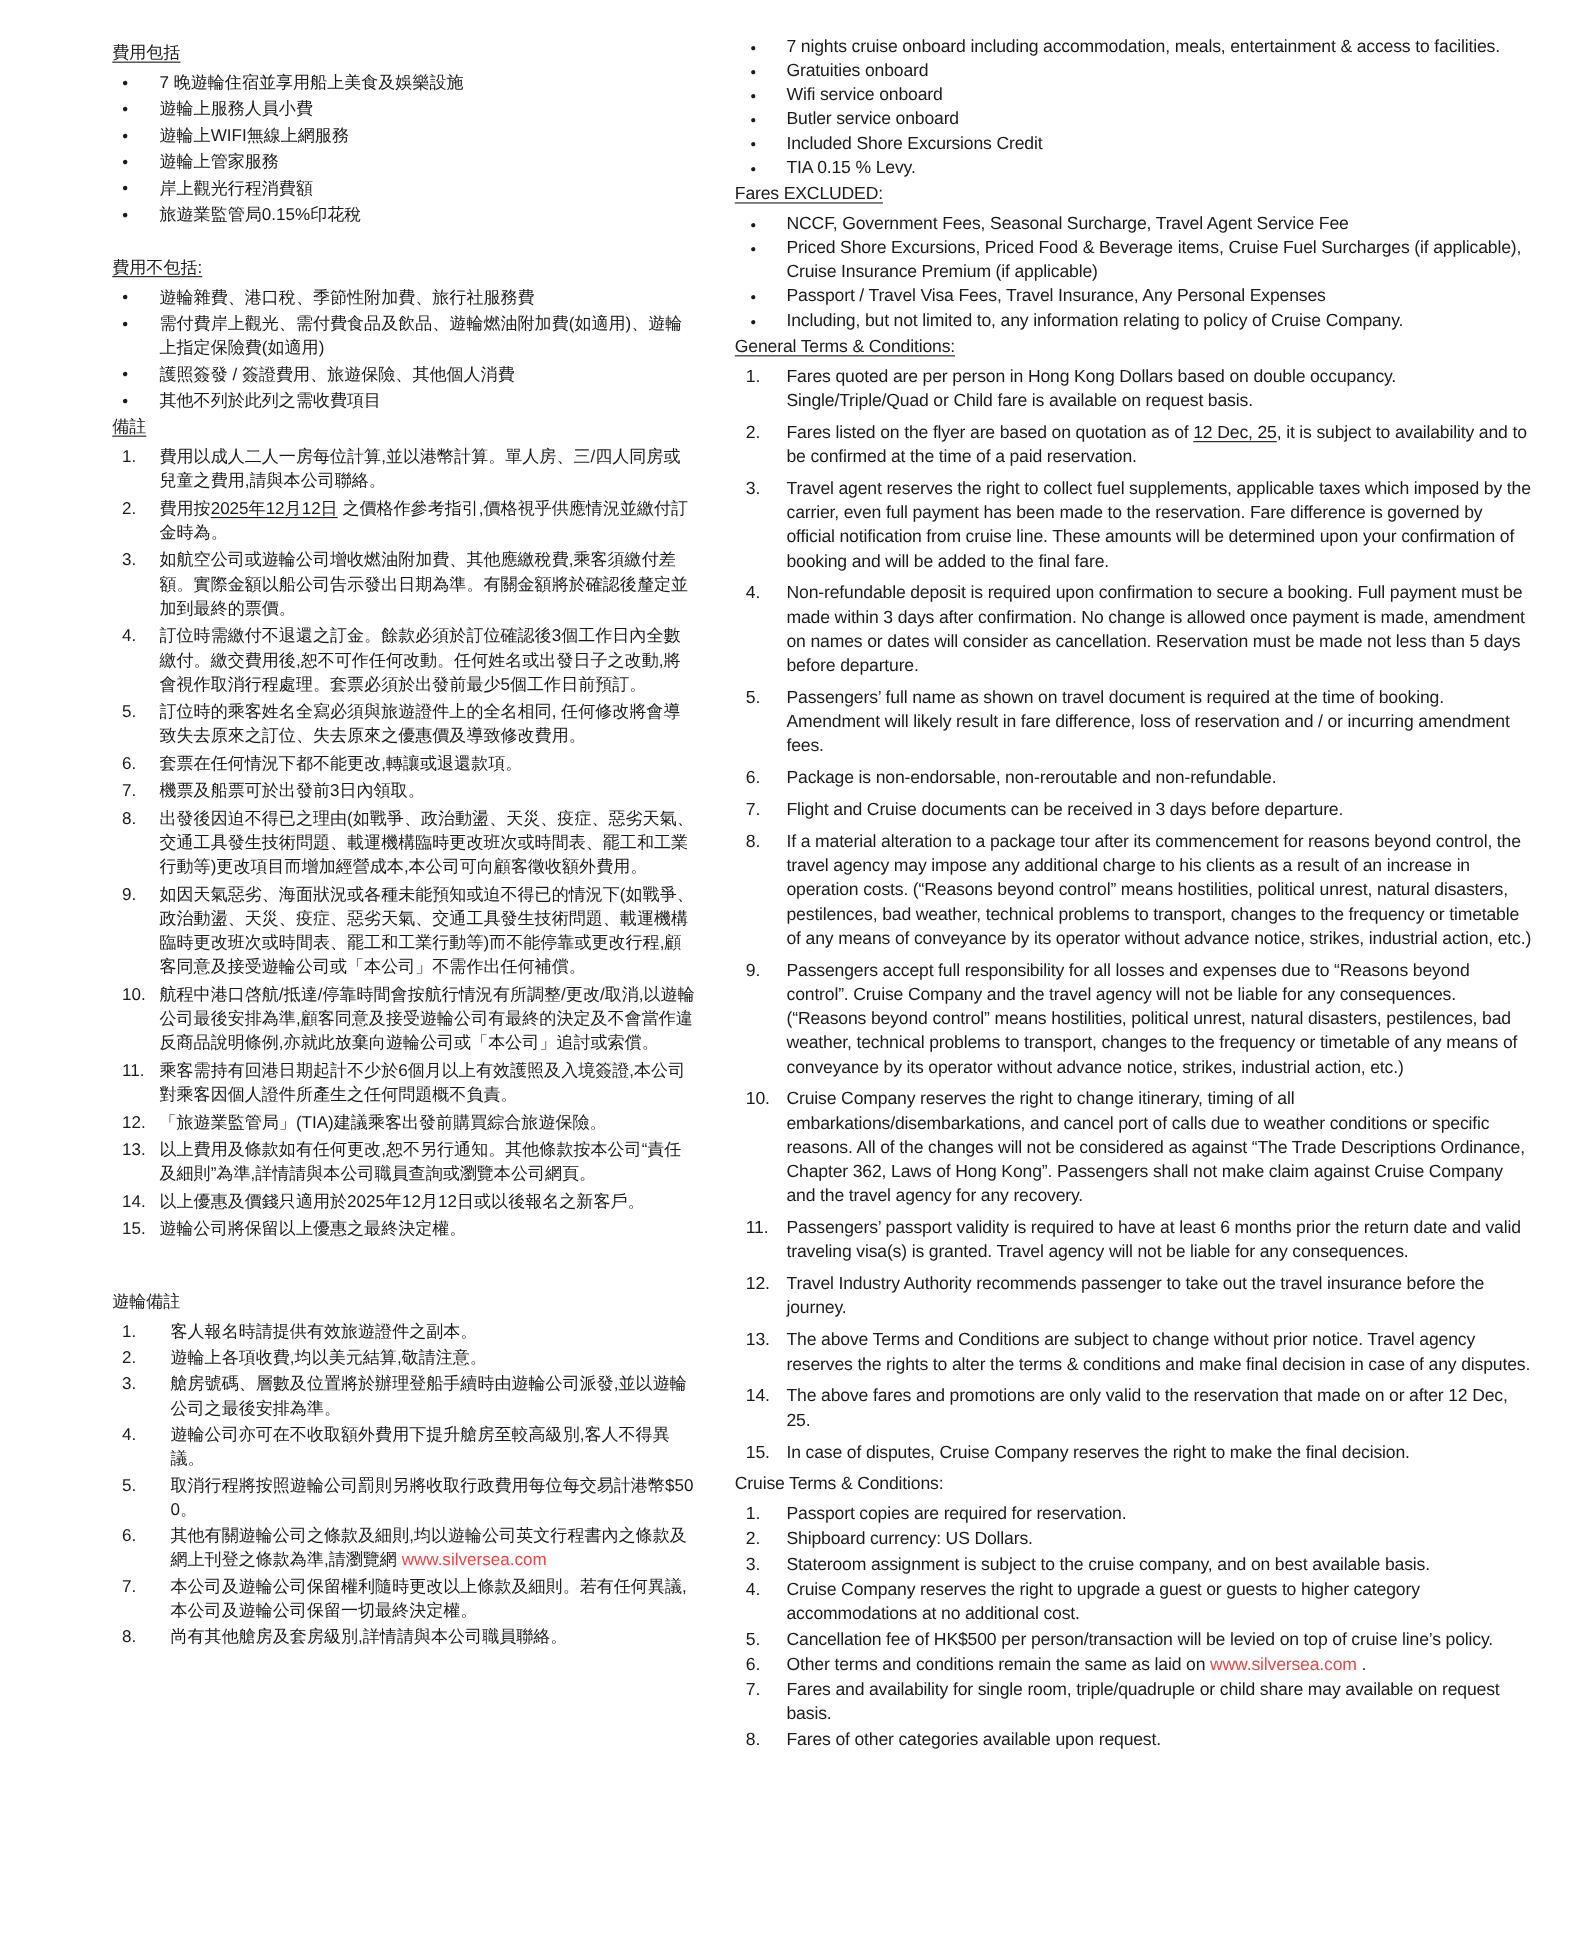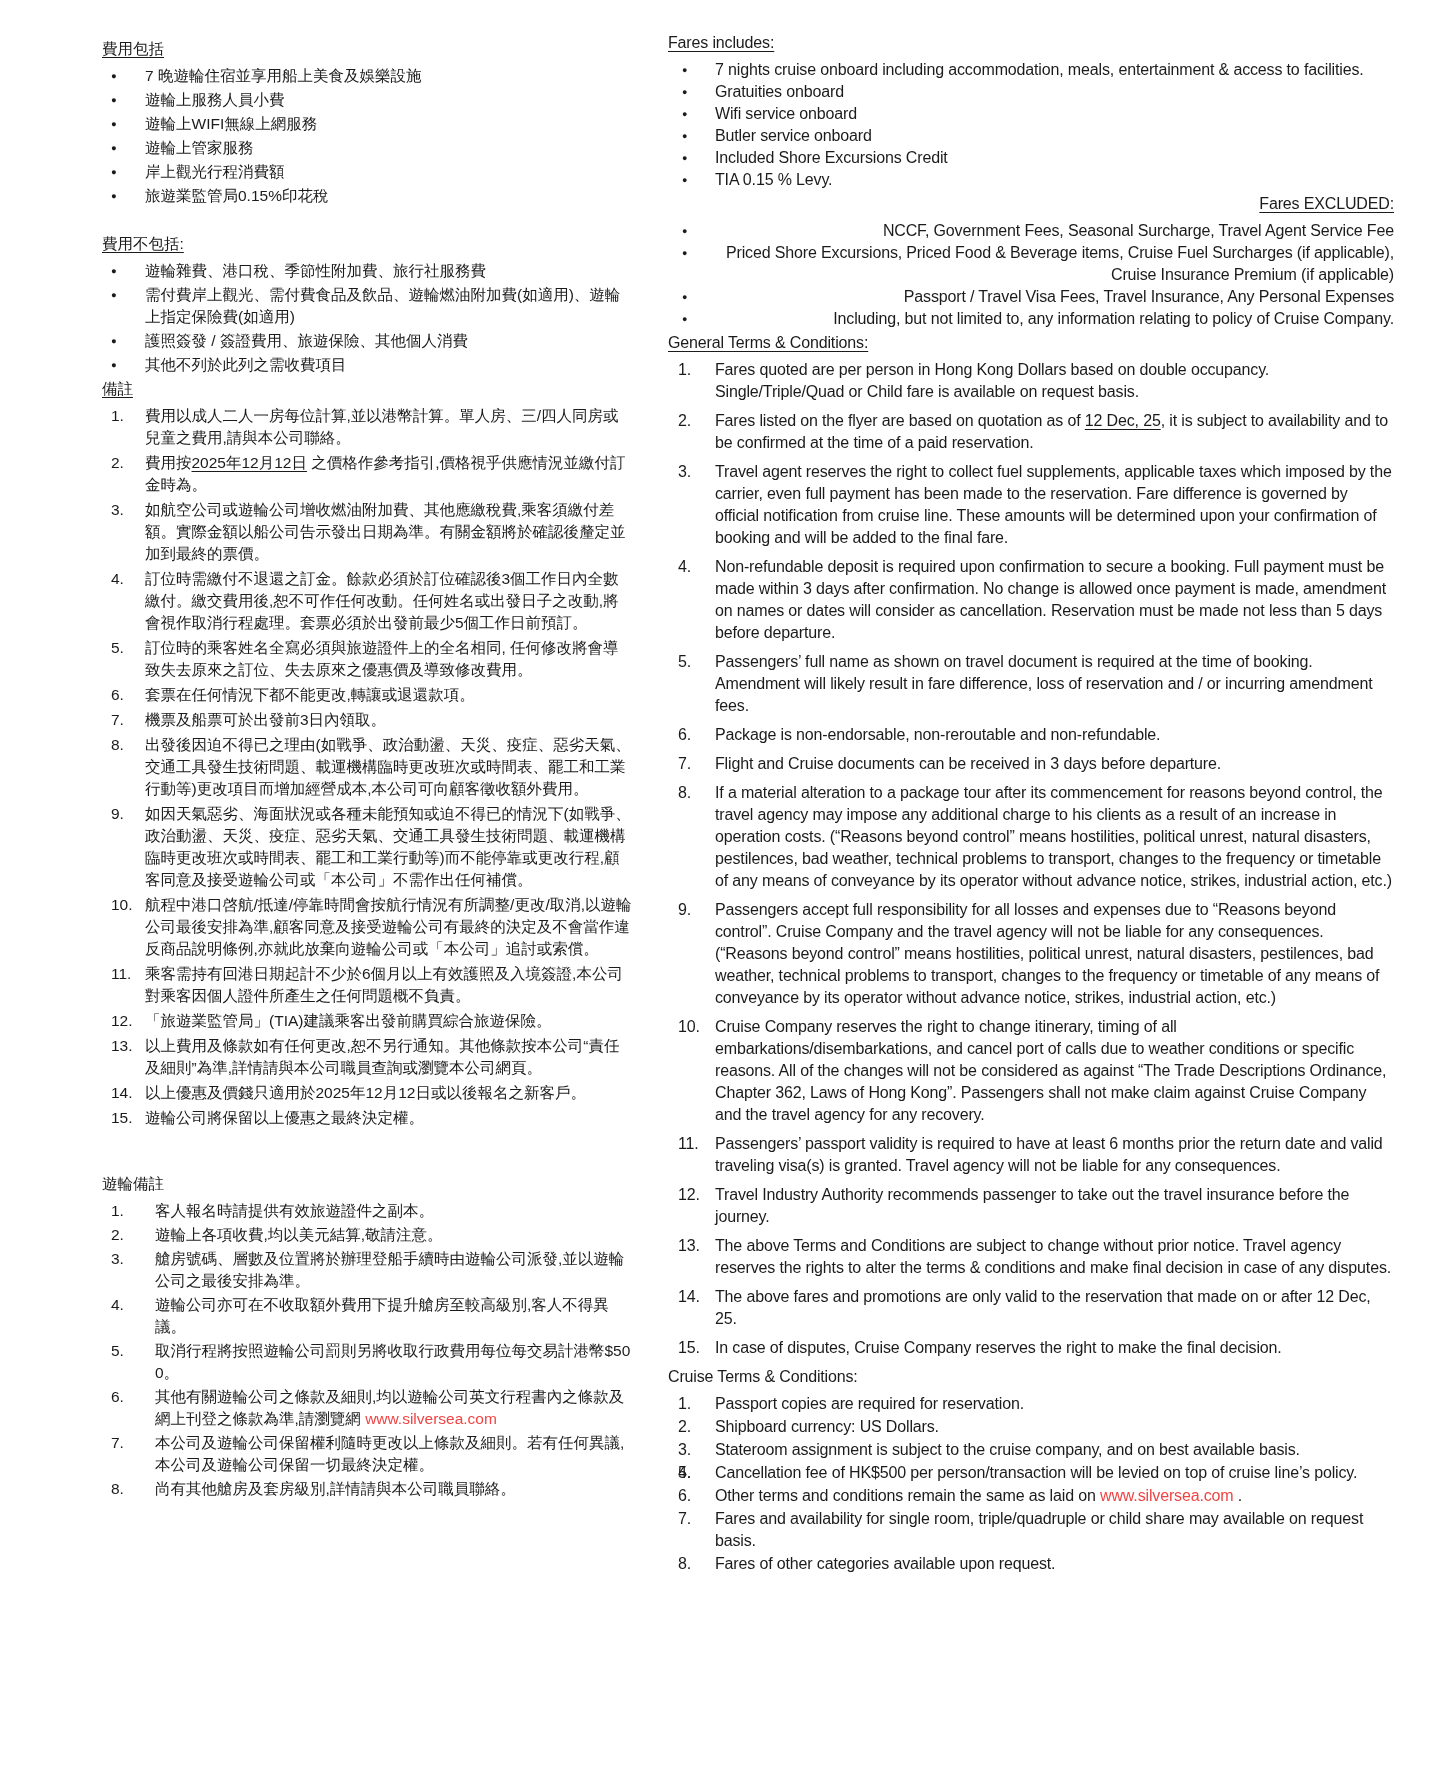--- a/index.html
+++ b/index.html
@@ -10,21 +10,21 @@
   }
   .col{position:absolute;}
   .zh-col{left:102px;top:38px;width:530px;font-size:15.5px;line-height:22px;word-break:break-all;}
   .en-col{left:668px;top:32px;width:726px;font-size:16px;line-height:22px;letter-spacing:-0.15px;}
   .h{text-decoration:underline;text-underline-offset:3px;margin:0 0 5px 0;}
   .h.plain{text-decoration:none;}
   .sec{margin:0;}
   #zh-exclude{margin-top:26px;}
   #zh-remarks{margin-top:2px;}
   #zh-cruise-remarks{margin-top:44px;}
-  #en-excluded{margin-top:2px;text-align:right;}
+  #en-excluded{margin-top:2px;}
   #en-general{margin-top:2px;}
   #en-cruise{}
   .li{position:relative;}
   .zh-col .li{padding-left:43px;margin-bottom:3px;}
   .zh-col .bullets .li{margin-bottom:2px;}
   #zh-cruise-remarks .li{padding-left:53px;margin-bottom:2px;}
   .en-col .li{padding-left:47px;margin-bottom:0;}
   #en-general .li{margin-bottom:7px;}
   #en-cruise .li{margin-bottom:1px;}
   .marker{position:absolute;left:9px;top:0;}
@@ -88,21 +88,20 @@
         <div class="li"><span class="marker">5.</span><span class="txt">取消行程將按照遊輪公司罰則另將收取行政費用每位每交易計港幣$500。</span></div>
         <div class="li"><span class="marker">6.</span><span class="txt">其他有關遊輪公司之條款及細則,均以遊輪公司英文行程書內之條款及網上刊登之條款為準,請瀏覽網 <a class="link" href="#">www.silversea.com</a></span></div>
         <div class="li"><span class="marker">7.</span><span class="txt">本公司及遊輪公司保留權利隨時更改以上條款及細則。若有任何異議,本公司及遊輪公司保留一切最終決定權。</span></div>
         <div class="li"><span class="marker">8.</span><span class="txt">尚有其他艙房及套房級別,詳情請與本公司職員聯絡。</span></div>
       </div>
   </div>
 </div>
 
 <div class="col en-col">
   <div class="sec" id="en-includes">
-    <div class="h">Fares includes:</div>
     <div class="list bullets">
         <div class="li"><span class="marker dot">●</span><span class="txt">7 nights cruise onboard including accommodation, meals, entertainment &amp; access to facilities.</span></div>
         <div class="li"><span class="marker dot">●</span><span class="txt">Gratuities onboard</span></div>
         <div class="li"><span class="marker dot">●</span><span class="txt">Wifi service onboard</span></div>
         <div class="li"><span class="marker dot">●</span><span class="txt">Butler service onboard</span></div>
         <div class="li"><span class="marker dot">●</span><span class="txt">Included Shore Excursions Credit</span></div>
         <div class="li"><span class="marker dot">●</span><span class="txt">TIA 0.15 % Levy.</span></div>
       </div>
   </div>
   <div class="sec" id="en-excluded">
@@ -133,20 +132,20 @@
         <div class="li"><span class="marker">14.</span><span class="txt">The above fares and promotions are only valid to the reservation that made on or after 12 Dec, 25.</span></div>
         <div class="li"><span class="marker">15.</span><span class="txt">In case of disputes, Cruise Company reserves the right to make the final decision.</span></div>
       </div>
   </div>
   <div class="sec" id="en-cruise">
     <div class="h plain">Cruise Terms &amp; Conditions:</div>
     <div class="list nums">
         <div class="li"><span class="marker">1.</span><span class="txt">Passport copies are required for reservation.</span></div>
         <div class="li"><span class="marker">2.</span><span class="txt">Shipboard currency: US Dollars.</span></div>
         <div class="li"><span class="marker">3.</span><span class="txt">Stateroom assignment is subject to the cruise company, and on best available basis.</span></div>
-        <div class="li"><span class="marker">4.</span></div>
+        <div class="li"><span class="marker">4.</span><span class="txt">Cruise Company reserves the right to upgrade a guest or guests to higher category accommodations at no additional cost.</span></div>
         <div class="li"><span class="marker">5.</span><span class="txt">Cancellation fee of HK$500 per person/transaction will be levied on top of cruise line’s policy.</span></div>
         <div class="li"><span class="marker">6.</span><span class="txt">Other terms and conditions remain the same as laid on <a class="link" href="#">www.silversea.com</a> .</span></div>
         <div class="li"><span class="marker">7.</span><span class="txt">Fares and availability for single room, triple/quadruple or child share may available on request basis.</span></div>
         <div class="li"><span class="marker">8.</span><span class="txt">Fares of other categories available upon request.</span></div>
       </div>
   </div>
 </div>
 
 </body></html>

